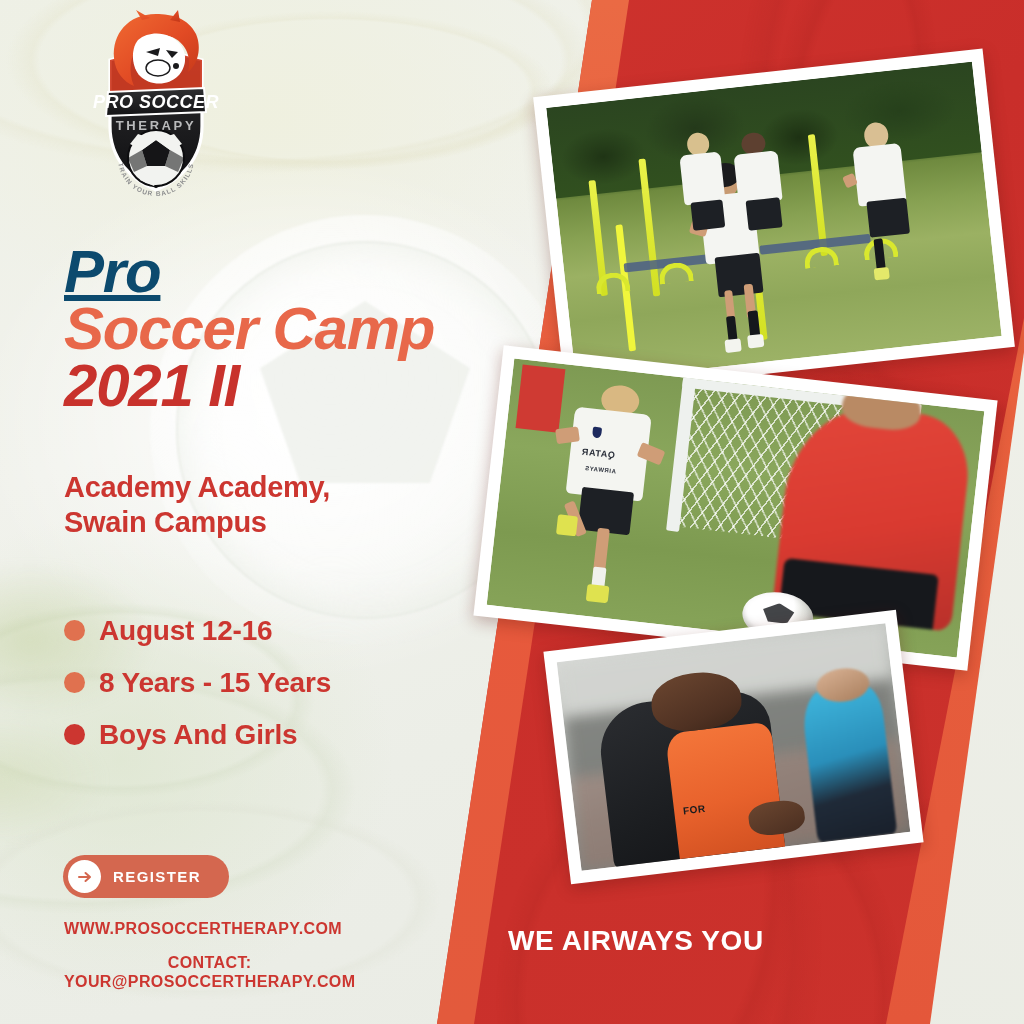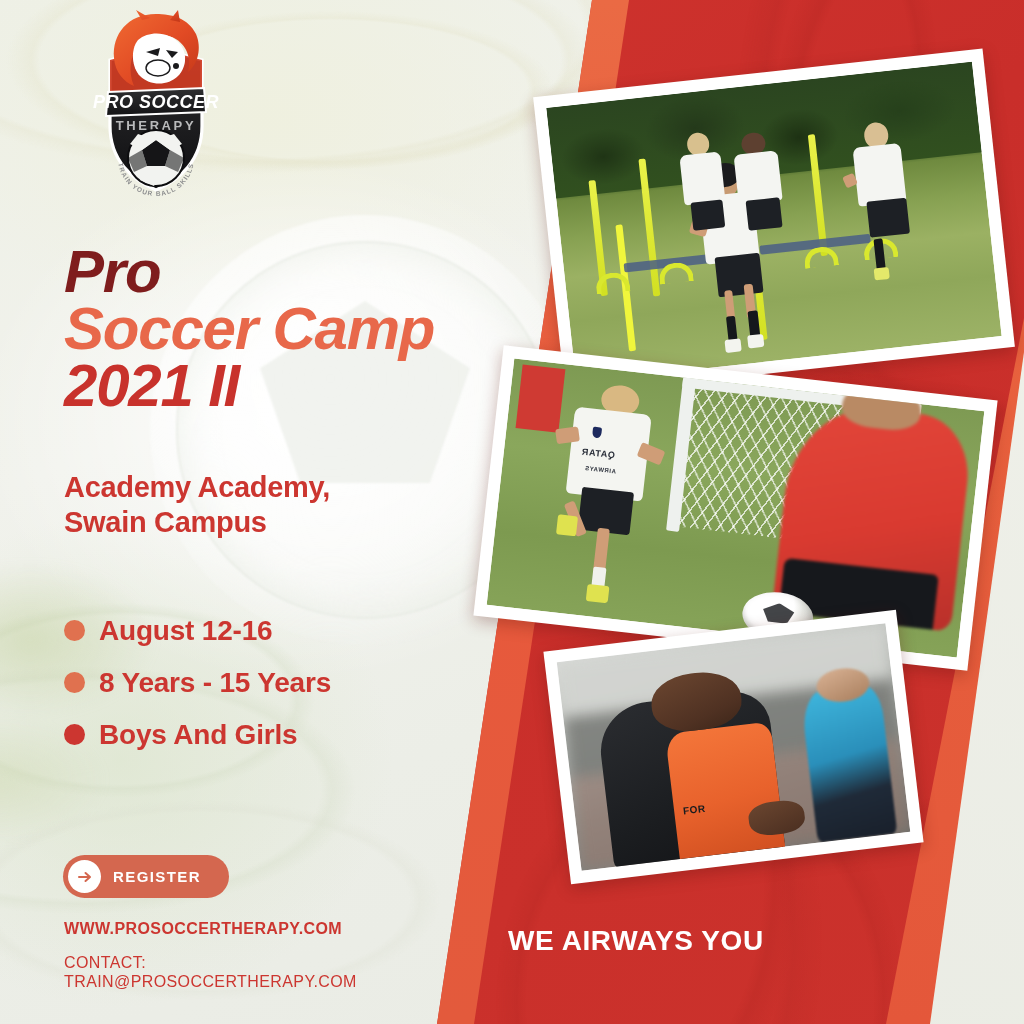--- a/index.html
+++ b/index.html
@@ -95,21 +95,21 @@
   
   .logo { position:absolute; left:88px; top:8px; width:136px; height:190px; }
   .logo svg { width:100%; height:100%; display:block; }
 
   
   .headline {
     position:absolute; left:64px; top:243px; width:470px;
     font-weight:800; font-style:italic;
     font-size:60px; line-height:57px; letter-spacing:-1.2px;
   }
-  .hl1 { color:#7f1d1d; display:block; }
+  .hl1 { color:#0c4a6e; display:block;text-decoration:underline; }
   .hl2 { color:#e8684a; display:block; }
   .hl3 { color:#c8322c; display:block; }
 
   
   .address {
     position:absolute; left:64px; top:470px; width:440px;
     color:#cc3630; font-size:29px; font-weight:700; line-height:35px;
     letter-spacing:-.3px;
   }
   .address span { display:block; }
@@ -130,21 +130,21 @@
   .reg-circle {
     width:33px; height:33px; border-radius:50%; background:#fff;
     margin:0 12px 0 5px; display:flex; align-items:center; justify-content:center;
   }
   .reg-circle svg { width:16px; height:16px; }
   .reg-label { color:#fff; font-size:15px; font-weight:700; letter-spacing:1.4px; }
 
   
   .contact { position:absolute; left:64px; top:920px; color:#cc3630; }
   .c-web { font-size:16px; font-weight:800; letter-spacing:.4px; }
-  .c-block { margin-top:15px; font-size:16px; font-weight:400; letter-spacing:.4px; line-height:19px; }
+  .c-block { margin-top:15px; font-size:16px; font-weight:700; letter-spacing:.4px; line-height:19px;text-align:center; }
   .c-block span { display:block; }
 
   
   .tagline {
     position:absolute; left:508px; top:925px;
     color:#fff; font-size:28px; font-weight:700; letter-spacing:.6px;
   }
 
   
   .photo {
@@ -372,21 +372,21 @@
         <path d="M8.5 4 L13 8 L8.5 12" stroke="#d4674f" stroke-width="2" stroke-linecap="round" stroke-linejoin="round" fill="none"></path>
       </svg>
     </span>
     <span class="reg-label">REGISTER</span>
   </div>
 
   <div class="contact">
     <div class="c-web">WWW.PROSOCCERTHERAPY.COM</div>
     <div class="c-block">
       <span>CONTACT:</span>
-      <span>TRAIN@PROSOCCERTHERAPY.COM</span>
+      <span>YOUR@PROSOCCERTHERAPY.COM</span>
     </div>
   </div>
 
   <div class="tagline">WE AIRWAYS YOU</div>
 
   <div class="photo photo-top">
     <div class="inner">
       <div class="sc-field">
         <div class="trees"></div>
         <div class="pole" style="left:8%;  top:28%; height:42%;"></div>

